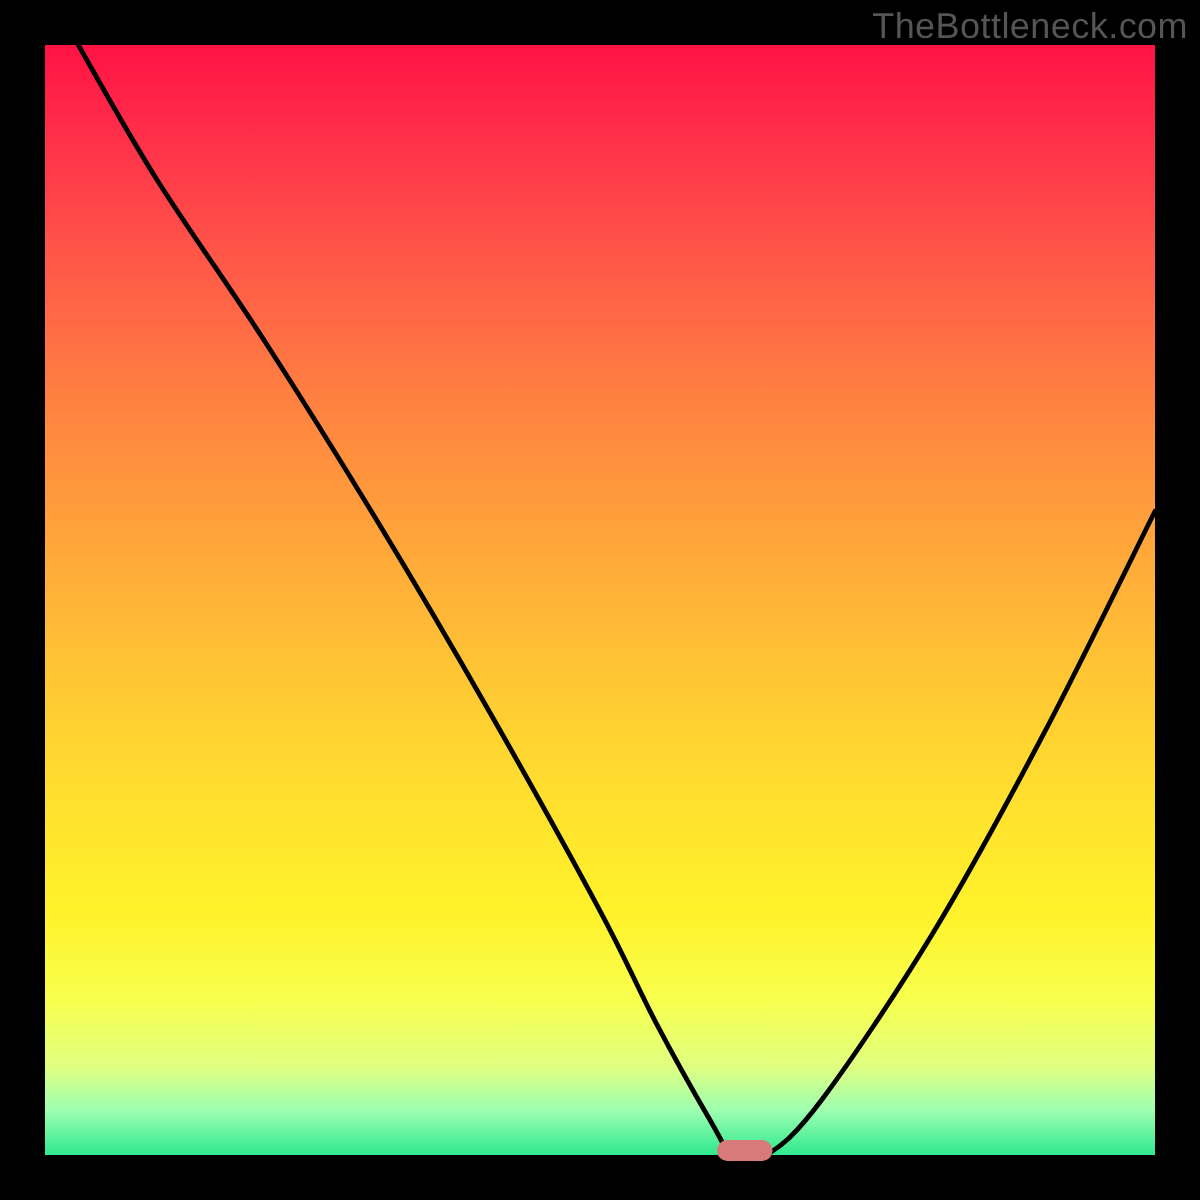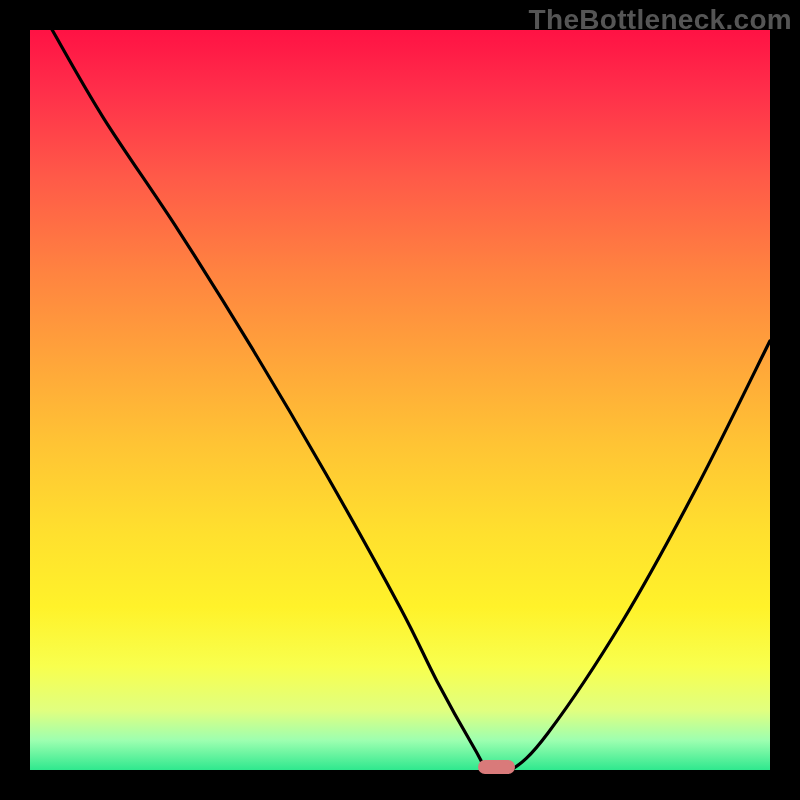--- a/index.html
+++ b/index.html
@@ -37,22 +37,22 @@
       #e0ff80 92%,
       #9dffb0 96%,
       #2fe88e 100%
     );
   }
   .watermark {
     position: absolute;
     top: 4px;
     right: 8px;
     color: #555555;
-    font-size: 28px;
-    font-weight: 700;
+    font-size: 24px;
+    font-weight: 400;
     letter-spacing: 0.3px;
     z-index: 10;
     user-select: none;
   }
   svg.curve {
     position: absolute;
     left: 0;
     top: 0;
     width: 740px;
     height: 740px;

